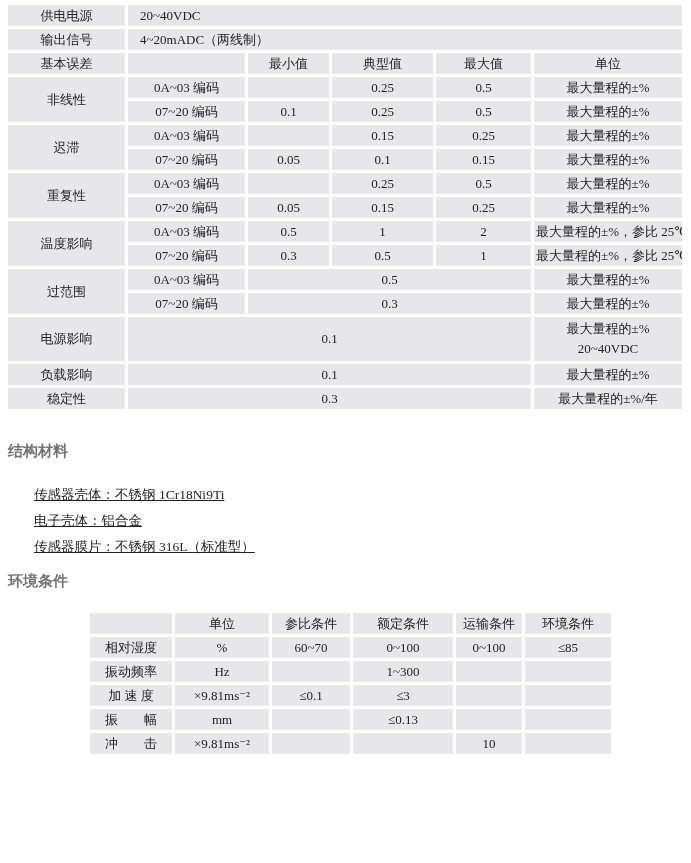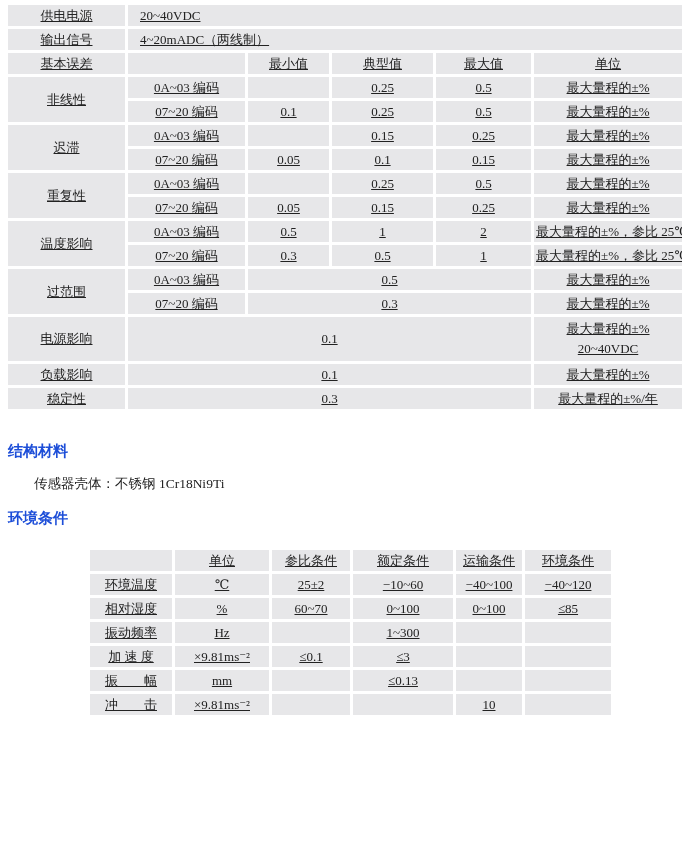--- a/index.html
+++ b/index.html
@@ -1,40 +1,40 @@
 <!DOCTYPE html>
 <html><head>
 <meta charset="utf-8">
 <style>
   html,body{margin:0;padding:0;}
   body{
     width:691px;height:863px;background:#ffffff;
     font-family:"Liberation Serif","DejaVu Serif",serif;
     color:#222222;overflow:hidden;
   }
-  table{border-collapse:separate;border-spacing:3px;table-layout:fixed;text-decoration:underline;}
+  table{border-collapse:separate;border-spacing:3px;table-layout:fixed;}
   td,th{
     background:#e7e7e9;
     font-size:13px;font-weight:normal;
     text-align:center;vertical-align:middle;
     height:21px;padding:0 2px;
     white-space:nowrap;overflow:hidden;
   }
   .spec-table{width:680px;margin:2px 0 0 5px;}
   .env-table{width:527px;margin:20px 0 0 87px;}
   td.lft{text-align:left;padding-left:12px;}
   tr.tall td{height:44px;}
   .unit-2line{line-height:1.55;}
   .sec-heading{
     font-family:"Liberation Sans","DejaVu Sans",sans-serif;
-    font-size:15px;font-weight:bold;color:#1d4ed8;
+    font-size:15px;font-weight:bold;color:#737373;
     margin:30px 0 0 8px;line-height:18px;
   }
   .sec-heading.second{margin-top:12px;}
-  .materials-list{margin:11px 0 0 34px;font-size:13.5px;line-height:26px;}
+  .materials-list{margin:22px 0 0 34px;font-size:13.5px;line-height:26px;text-decoration:underline;}
 </style>
 </head>
 <body>
 
 <div>
 
   <table class="spec-table">
     <colgroup>
       <col style="width:117px">
         <col style="width:117px">
@@ -156,20 +156,22 @@
       <td>稳定性</td>
       <td colspan="4">0.3</td>
       <td>最大量程的±%/年</td>
     </tr>
   </tbody>
     </table>
 
   <div class="sec-heading">结构材料</div>
   <div class="materials-list">
     <div>传感器壳体：不锈钢 1Cr18Ni9Ti</div>
+    <div>电子壳体：铝合金</div>
+    <div>传感器膜片：不锈钢 316L（标准型）</div>
   </div>
 
   <div class="sec-heading second">环境条件</div>
   <table class="env-table">
     <colgroup>
       <col style="width:82px">
         <col style="width:94px">
         <col style="width:78px">
       <col style="width:100px">
         <col style="width:66px">
@@ -178,28 +180,20 @@
     <tbody>
         <tr>
       <th></th>
       <th>单位</th>
       <th>参比条件</th>
       <th>额定条件</th>
       <th>运输条件</th>
       <th>环境条件</th>
     </tr>
     <tr>
-      <td>环境温度</td>
-      <td>℃</td>
-      <td>25±2</td>
-      <td>−10~60</td>
-      <td>−40~100</td>
-      <td>−40~120</td>
-    </tr>
-    <tr>
       <td>相对湿度</td>
       <td>%</td>
       <td>60~70</td>
       <td>0~100</td>
       <td>0~100</td>
       <td>≤85</td>
     </tr>
     <tr>
       <td>振动频率</td>
       <td>Hz</td>

